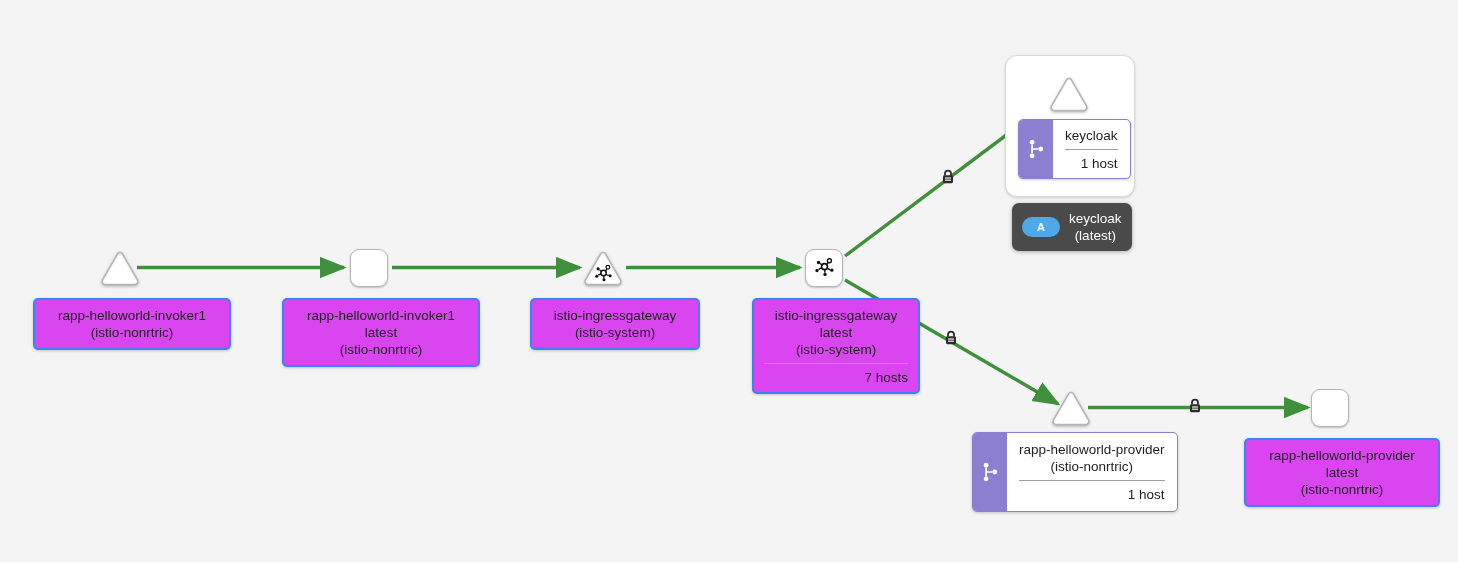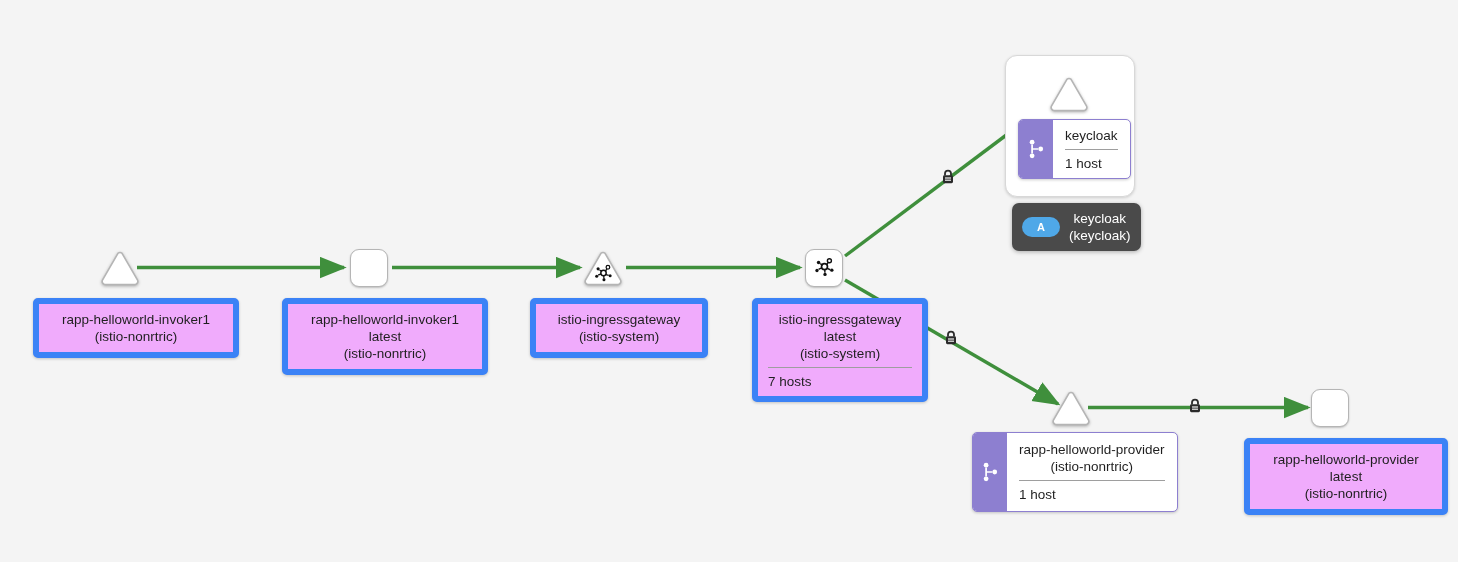--- a/index.html
+++ b/index.html
@@ -57,22 +57,22 @@
     left: 0; right: 0;
     bottom: 5px;
     display: flex;
     align-items: center;
     justify-content: center;
   }
 
   
   .label-box {
     position: absolute;
-    background: #f0abfc;
-    border: 6px solid #3b82f6;
+    background: #d946ef;
+    border: 2px solid #3b82f6;
     border-radius: 5px;
     box-shadow: 0 1px 3px rgba(0,0,0,0.20);
     padding: 7px 10px 7px 10px;
     font-size: 13.5px;
     line-height: 17px;
     color: #1f1f1f;
     text-align: center;
     white-space: nowrap;
   }
   .label-box .lb-line { display: block; }
@@ -105,21 +105,21 @@
     font-size: 13.5px;
     line-height: 17px;
     color: #1f1f1f;
   }
   .lb-divider {
     height: 1px;
     background: #9e9e9e;
     margin: 5px 0 5px 0;
   }
   .lb-hosts {
-    text-align: left;
+    text-align: right;
     font-size: 13.5px;
     line-height: 17px;
     color: #1f1f1f;
   }
 
   
   .label-box.with-hosts { padding: 7px 10px 6px 10px; }
 
   
   .group-box {
@@ -320,21 +320,21 @@
       </div>
       <div class="lb-divider"></div>
       <div class="lb-hosts">1 host</div>
     </div>
   </div>
 
   <div class="tooltip" style="left:1012px; top:203px;">
     <div class="pill">A</div>
     <div class="tt-text">
       <span>keycloak</span>
-      <span>(keycloak)</span>
+      <span>(latest)</span>
     </div>
   </div>
 
   <div class="node shape-triangle" style="left:1050px; top:389px;">
     <svg width="42" height="38" viewBox="0 0 42 38">
       <path d="M19.1 4.2 a3.2 3.2 0 0 1 3.8 0 L38.4 30.8 a3.2 3.2 0 0 1 -2.8 4.8 H6.4 a3.2 3.2 0 0 1 -2.8 -4.8 Z" fill="#ffffff" stroke="#b5b5b5" stroke-width="1.6" stroke-linejoin="round"></path>
     </svg>
   </div>
 
   <div class="label-box badged" style="left:972px; top:432px; height:78px;">

